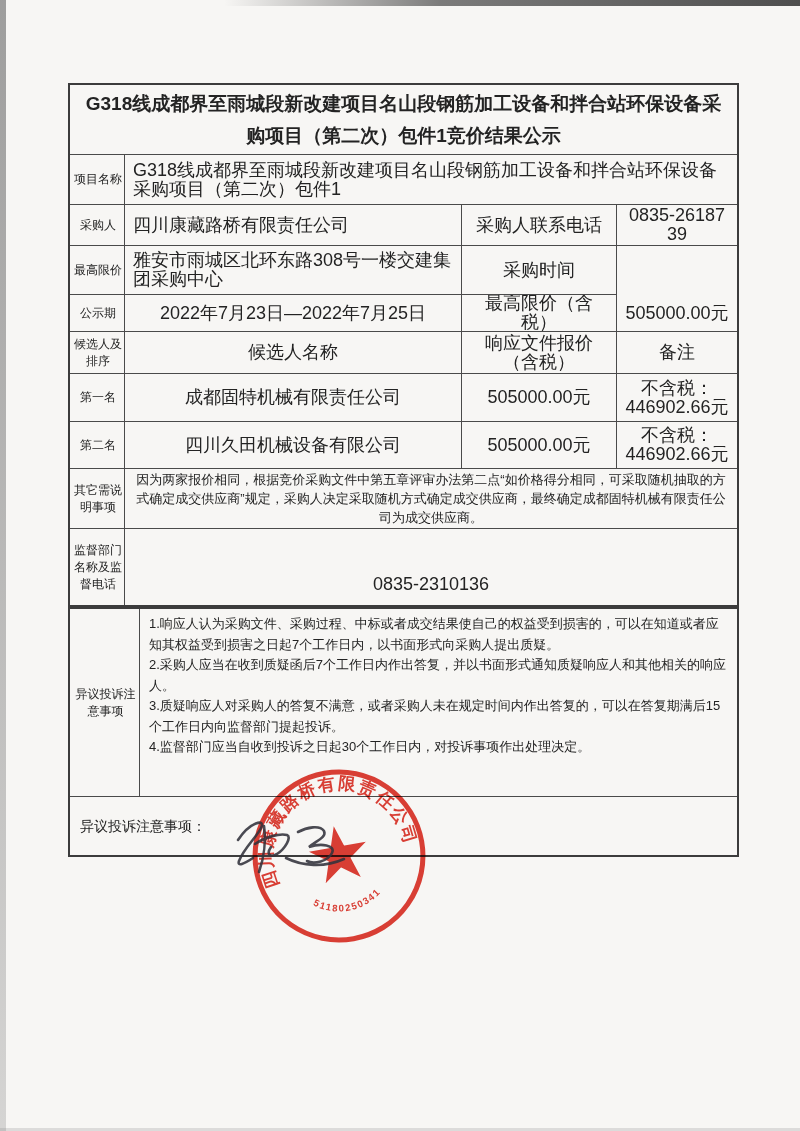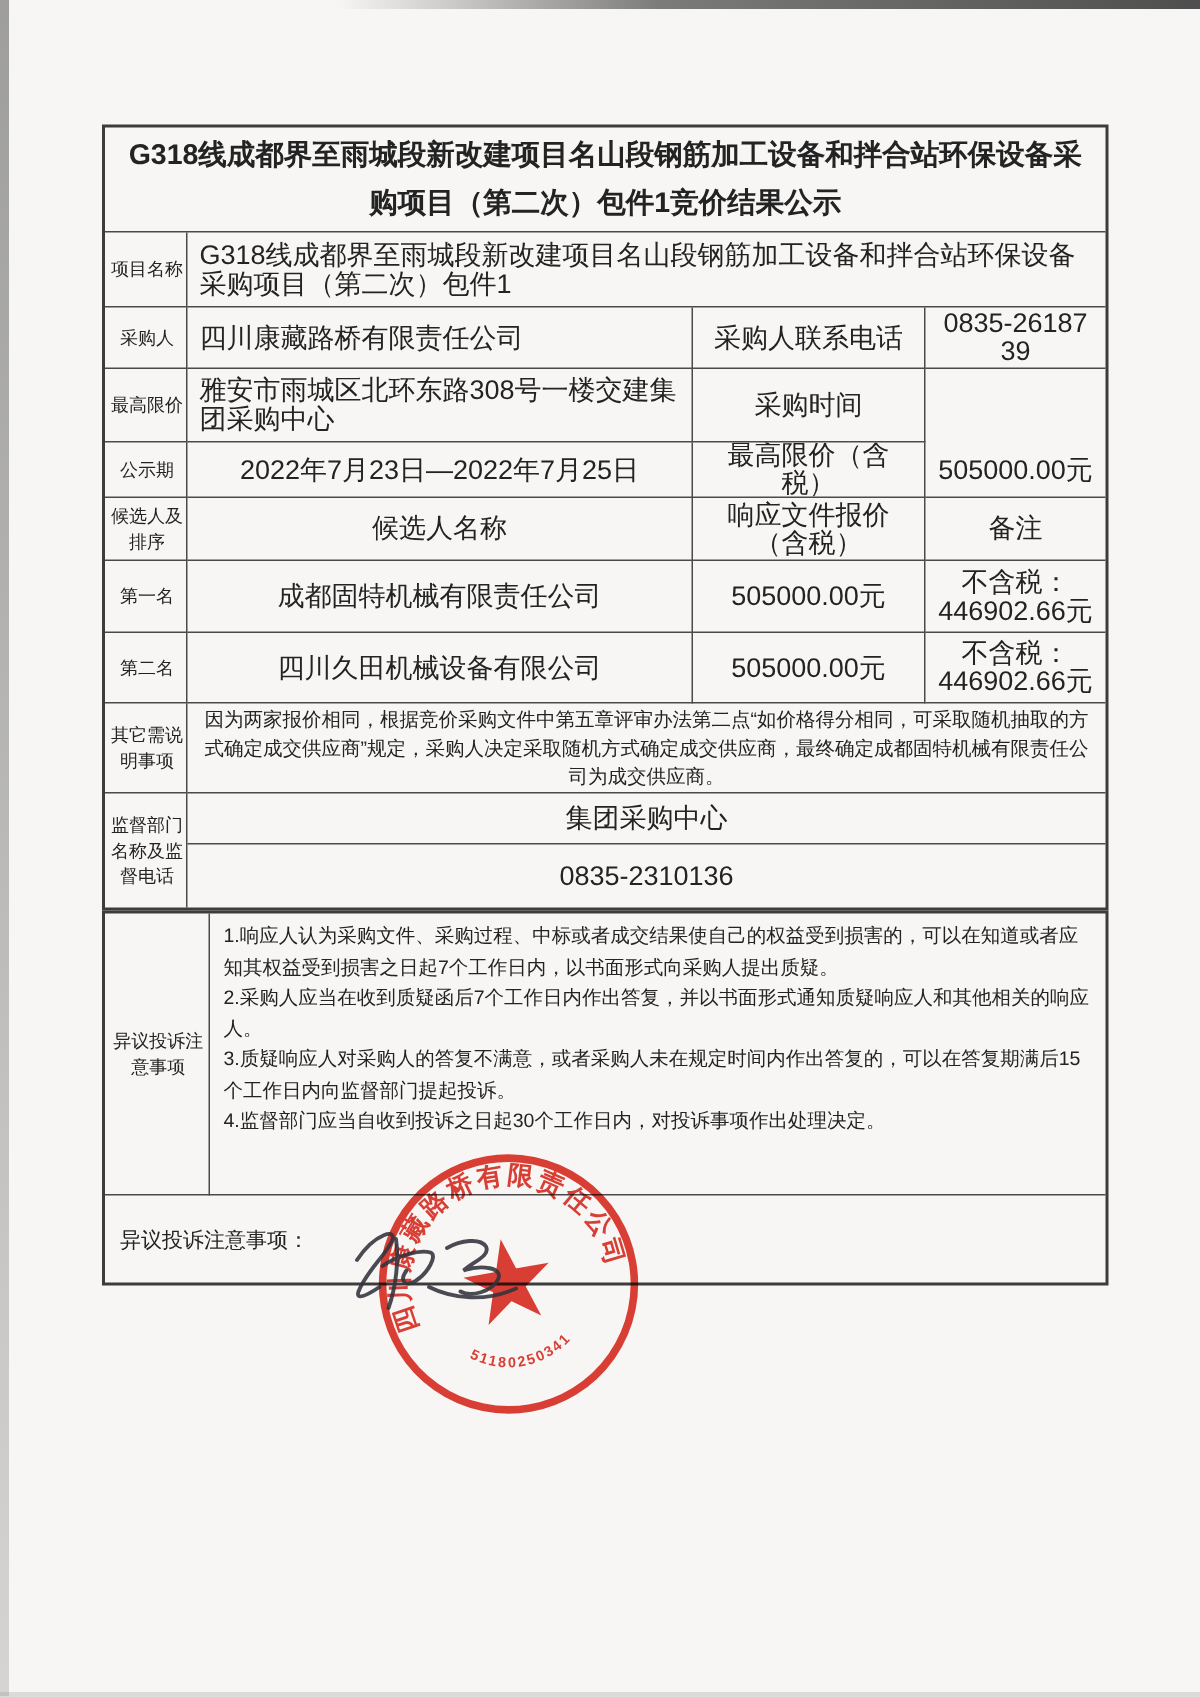--- a/index.html
+++ b/index.html
@@ -142,23 +142,20 @@
     <div class="c lbl" style="grid-column:1;grid-row:9;">
         <span>其它需说明事项</span>
       </div>
     <div class="c notes-content nbr" style="grid-column:2/5;grid-row:9;">
         <span>因为两家报价相同，根据竞价采购文件中第五章评审办法第二点“如价格得分相同，可采取随机抽取的方式确定成交供应商”规定，采购人决定采取随机方式确定成交供应商，最终确定成都固特机械有限责任公司为成交供应商。</span>
       </div>
 
     <div class="c lbl nbb" style="grid-column:1;grid-row:10/12;">
         <span>监督部门名称及监督电话</span>
       </div>
-    <div class="c val cen nbr" style="grid-column:2/5;grid-row:10;">
-        <span>集团采购中心</span>
-      </div>
     <div class="c val cen nbr nbb" style="grid-column:2/5;grid-row:11;">
         <span>0835-2310136</span>
       </div>
   </div>
 
   <div class="tbl" id="table2">
     <div class="c lbl" style="grid-column:1;grid-row:1;">
         <span>异议投诉注意事项</span>
       </div>
     <div class="c obj-content nbr" style="grid-column:2;grid-row:1;">

